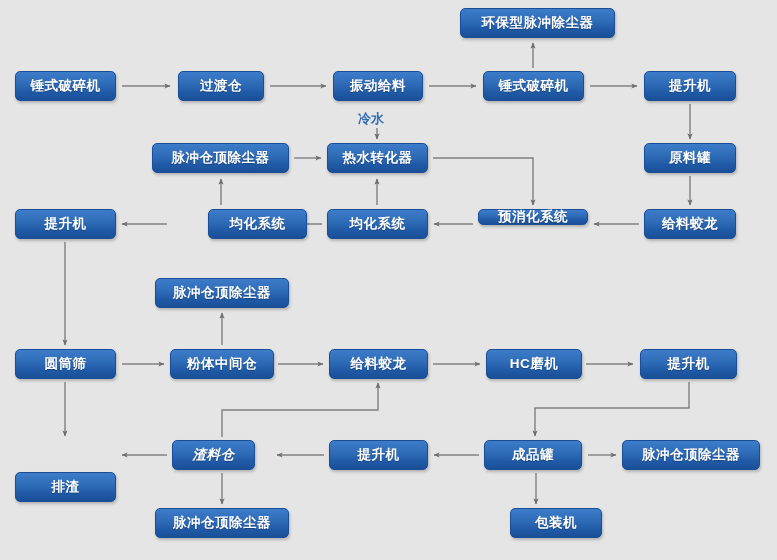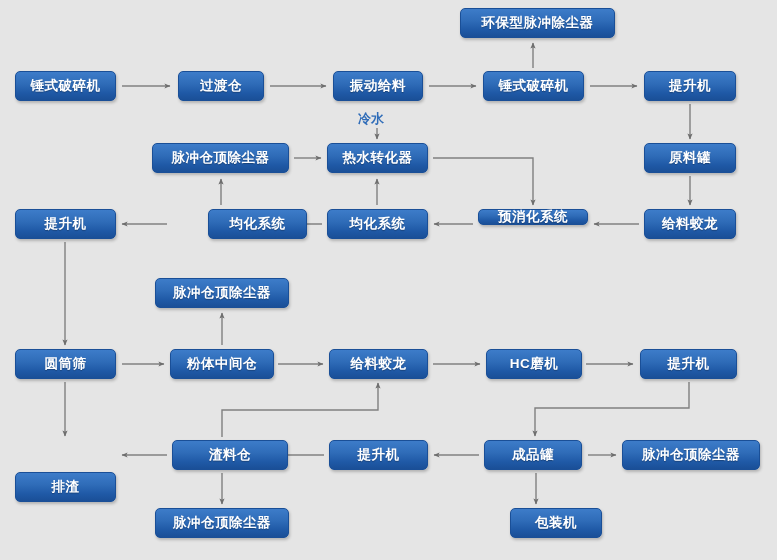--- a/index.html
+++ b/index.html
@@ -111,21 +111,21 @@
       <div class="node" style="left: 327px; top: 209px; width: 101px; height: 30px;">均化系统</div>
       <div class="node" style="left: 478px; top: 209px; width: 110px; height: 16px;">预消化系统</div>
       <div class="node" style="left: 644px; top: 209px; width: 92px; height: 30px;">给料蛟龙</div>
       <div class="node" style="left: 155px; top: 278px; width: 134px; height: 30px;">脉冲仓顶除尘器</div>
       <div class="node" style="left: 15px; top: 349px; width: 101px; height: 30px;">圆筒筛</div>
       <div class="node" style="left: 170px; top: 349px; width: 104px; height: 30px;">粉体中间仓</div>
       <div class="node" style="left: 329px; top: 349px; width: 99px; height: 30px; text-align: right;">给料蛟龙</div>
       <div class="node" style="left: 486px; top: 349px; width: 96px; height: 30px; text-align: right;">HC磨机</div>
       <div class="node" style="left: 640px; top: 349px; width: 97px; height: 30px;">提升机</div>
       <div class="node" style="left: 15px; top: 440px; width: 101px; height: 30px; margin-top: 32px;">排渣</div>
-      <div class="node" style="left: 172px; top: 440px; width: 116px; height: 30px;">渣料仓</div>
+      <div class="node" style="left: 172px; top: 440px; width: 83px; height: 30px; font-style: italic;">渣料仓</div>
       <div class="node" style="left: 329px; top: 440px; width: 99px; height: 30px;">提升机</div>
       <div class="node" style="left: 484px; top: 440px; width: 98px; height: 30px;">成品罐</div>
       <div class="node" style="left: 622px; top: 440px; width: 138px; height: 30px;">脉冲仓顶除尘器</div>
       <div class="node" style="left: 155px; top: 508px; width: 134px; height: 30px;">脉冲仓顶除尘器</div>
       <div class="node" style="left: 510px; top: 508px; width: 92px; height: 30px;">包装机</div>
     </div>
   <div id="label-layer">
       <div class="free-label" style="left: 358px; top: 112px; color: rgb(47, 108, 184);">冷水</div>
     </div>
 </div>

